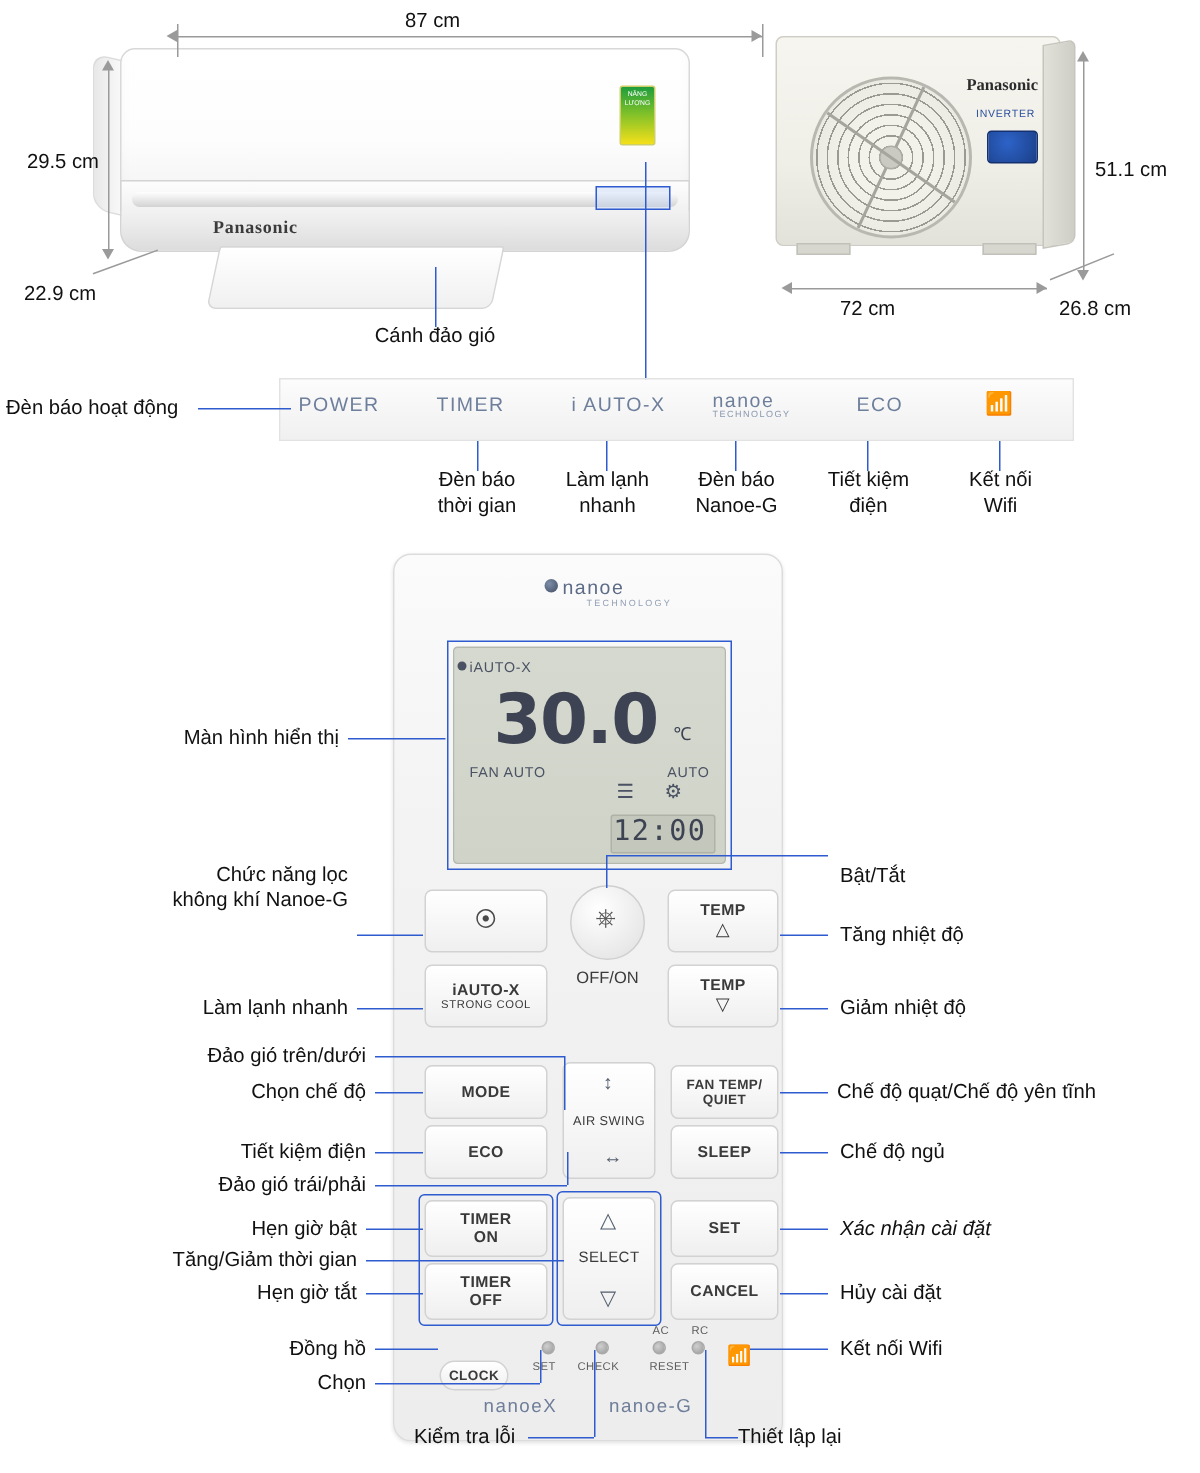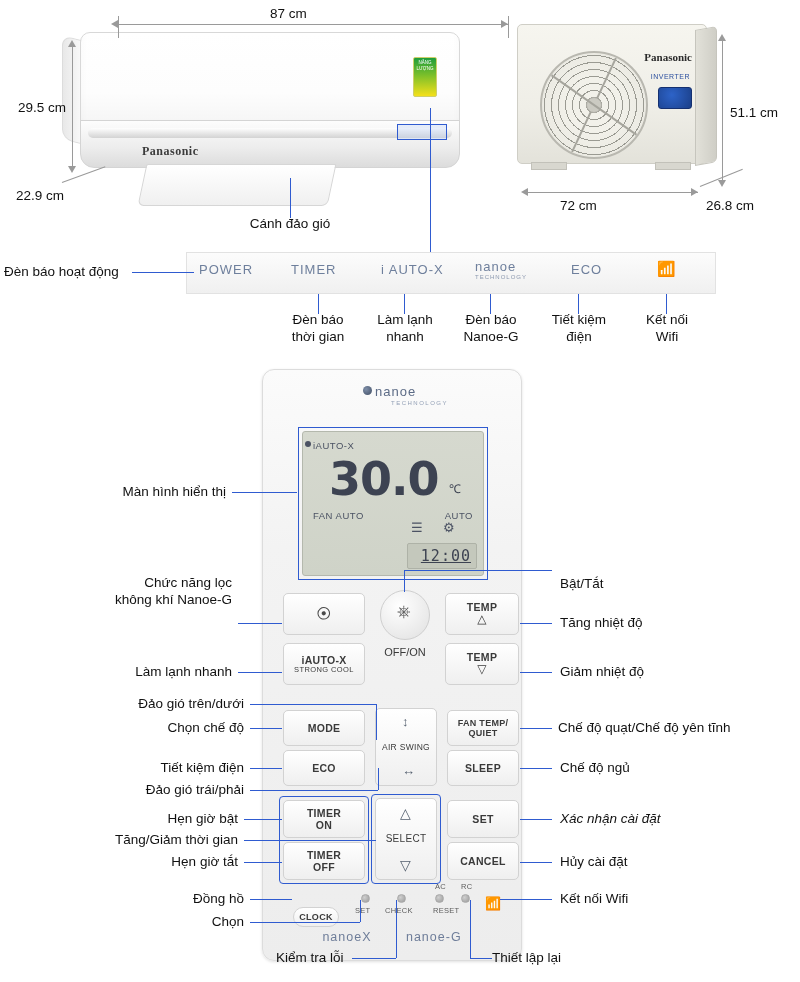--- a/index.html
+++ b/index.html
@@ -161,22 +161,22 @@
   .lcd-dot { position:absolute; left:2px; top:9px; width:6px; height:6px; border-radius:50%; background:#4b5263; }
   .lcd-temp { position:absolute; left:26px; top:20px; font-size:46px; font-weight:bold; color:#3d4352;
     font-family:"DejaVu Sans", sans-serif; letter-spacing:-1px; }
   .lcd-c { position:absolute; left:146px; top:48px; font-size:12px; color:#3d4352; }
   .lcd-fan { position:absolute; left:10px; top:78px; font-size:9.5px; color:#4b5263; letter-spacing:.5px; }
   .lcd-autor { position:absolute; right:10px; top:78px; font-size:9.5px; color:#4b5263; letter-spacing:.5px; }
   .lcd-ic1 { position:absolute; left:108px; top:88px; font-size:13px; color:#4b5263; }
   .lcd-ic2 { position:absolute; left:140px; top:88px; font-size:13px; color:#4b5263; }
   .lcd-clockbox { position:absolute; right:6px; bottom:6px; width:70px; height:26px;
     background:#c4c8bc; border:1px solid #aeb2a7; border-radius:2px; }
-  .lcd-clock { position:absolute; right:12px; bottom:10px; font-size:15px; color:#3d4352;
-    font-family:"DejaVu Sans Mono", monospace; letter-spacing:1px;text-decoration:underline; }
+  .lcd-clock { position:absolute; right:12px; bottom:10px; font-size:19px; color:#3d4352;
+    font-family:"DejaVu Sans Mono", monospace; letter-spacing:1px; }
 
   .btn {
     position:absolute; background: linear-gradient(180deg,#ffffff,#efefef);
     border:1px solid #d2d2d2; border-radius:5px;
     font-size:10.5px; color:#3a3a3a; text-align:center;
     display:flex; align-items:center; justify-content:center; flex-direction:column;
     line-height:1.15; letter-spacing:.3px;
   }
   .btn b { font-weight:bold; }
   .btn .sub { font-size:7.5px; letter-spacing:.4px; }

